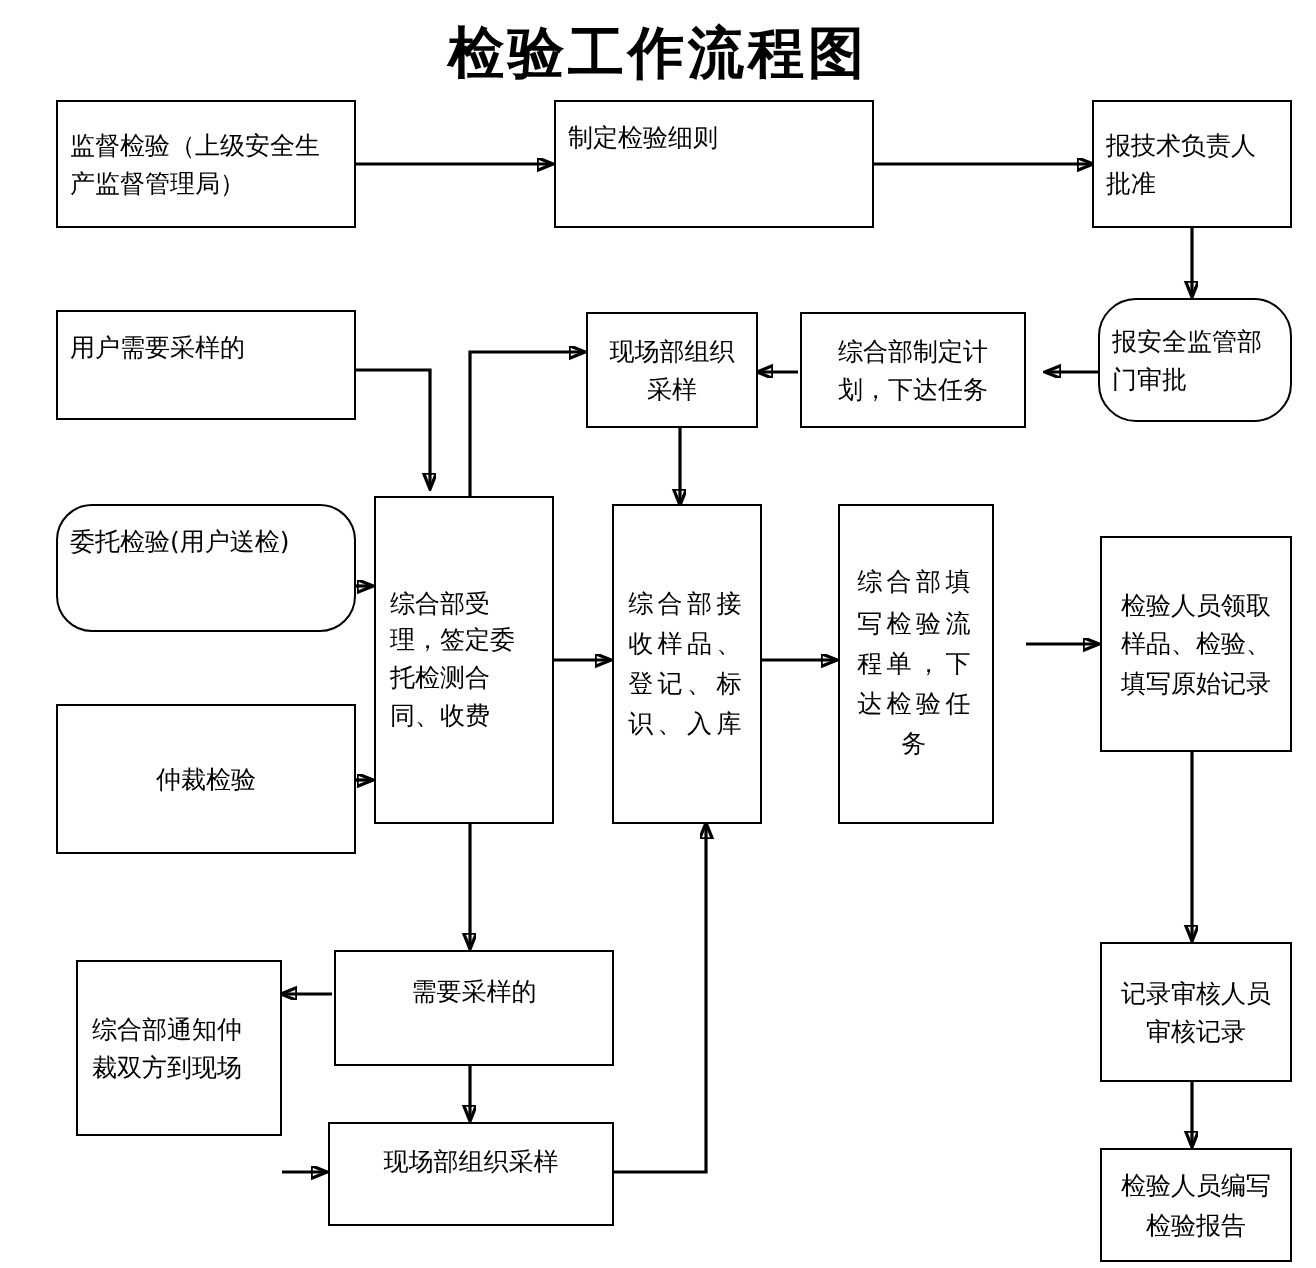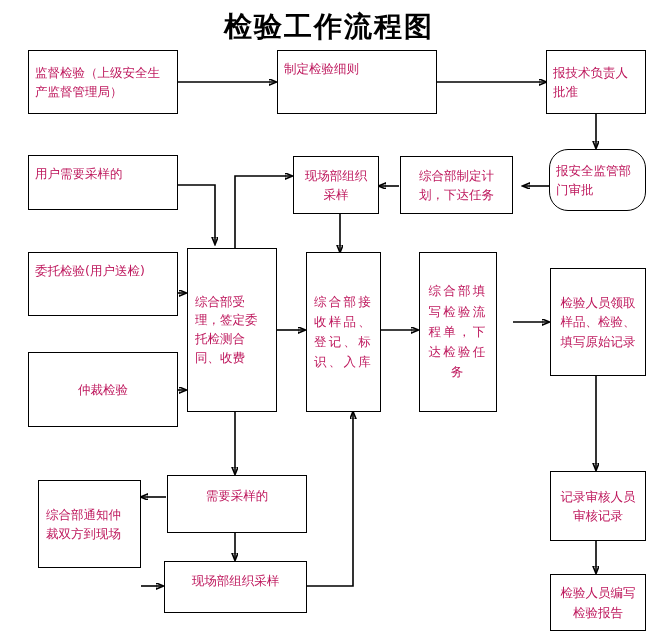--- a/index.html
+++ b/index.html
@@ -24,21 +24,21 @@
     font-size: 28px;
     font-weight: bold;
     letter-spacing: 2px;
     color: #000000;
   }
   .node {
     position: absolute;
     box-sizing: border-box;
     border: 1.6px solid #000000;
     background: #ffffff;
-    color: #be185d;
+    color: #000000;
     display: flex;
     align-items: center;
     justify-content: center;
     text-align: center;
     font-size: 12.5px;
     line-height: 1.55;
     padding: 3px 6px;
     z-index: 3;
   }
   .node .txt { display: block; width: 100%; }
@@ -136,21 +136,21 @@
   </div>
 
   <div class="node" style="left:293px; top:156px; width:86px; height:58px;">
     <span class="txt">现场部组织采样</span>
   </div>
 
   <div class="node leftish topish" style="left:28px; top:155px; width:150px; height:55px;">
     <span class="txt">用户需要采样的</span>
   </div>
 
-  <div class="node leftish topish" style="left:28px; top:252px; width:150px; height:64px;">
+  <div class="node leftish topish" style="left:28px; top:252px; width:150px; height:64px;border-radius:18px;">
     <span class="txt">委托检验(用户送检)</span>
   </div>
 
   <div class="node leftish tight" style="left:187px; top:248px; width:90px; height:164px; padding:8px 7px;">
     <span class="txt">综合部受理，签定委托检测合同、收费</span>
   </div>
 
   <div class="node" style="left:28px; top:352px; width:150px; height:75px;">
     <span class="txt">仲裁检验</span>
   </div>

